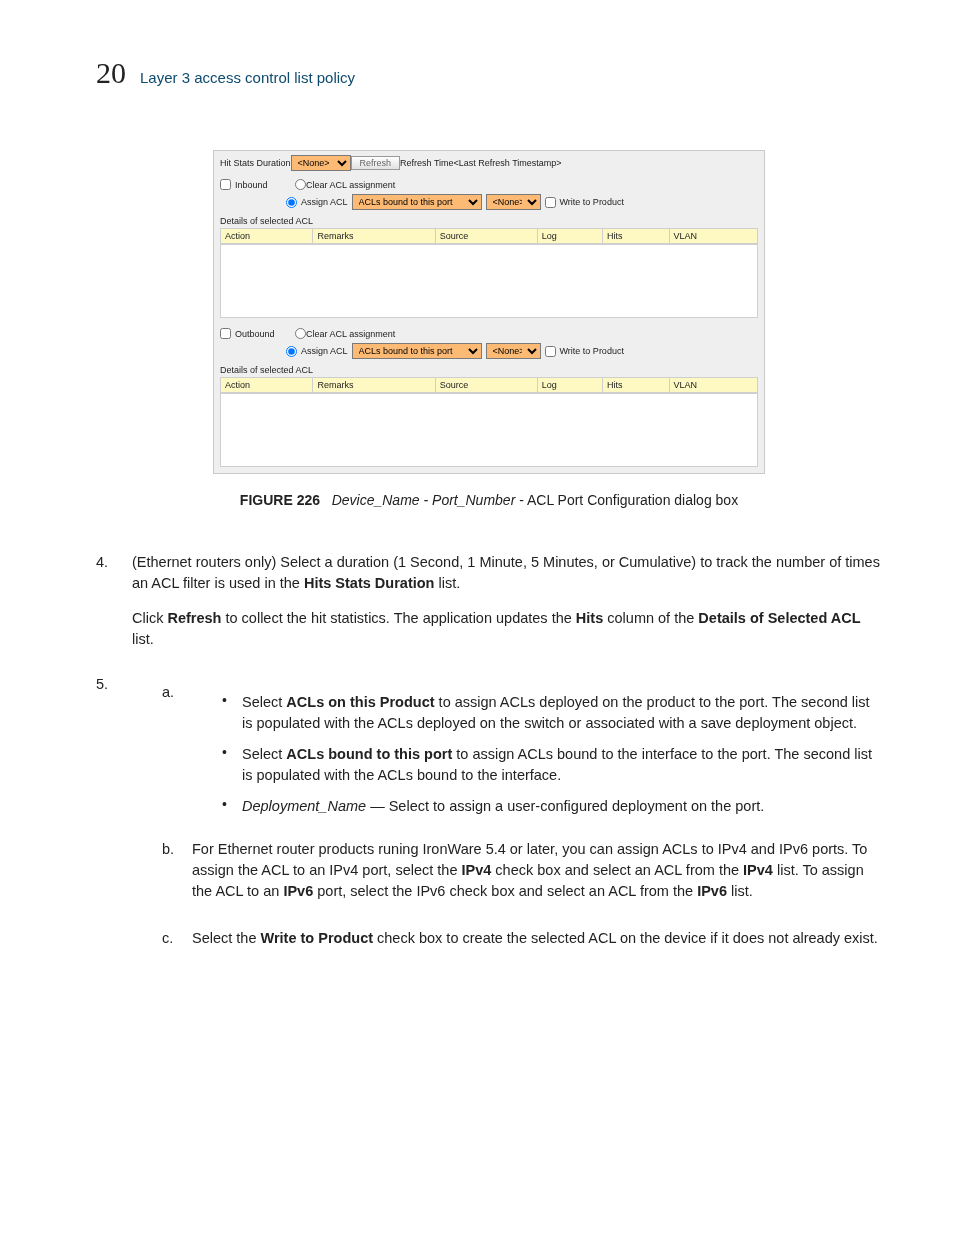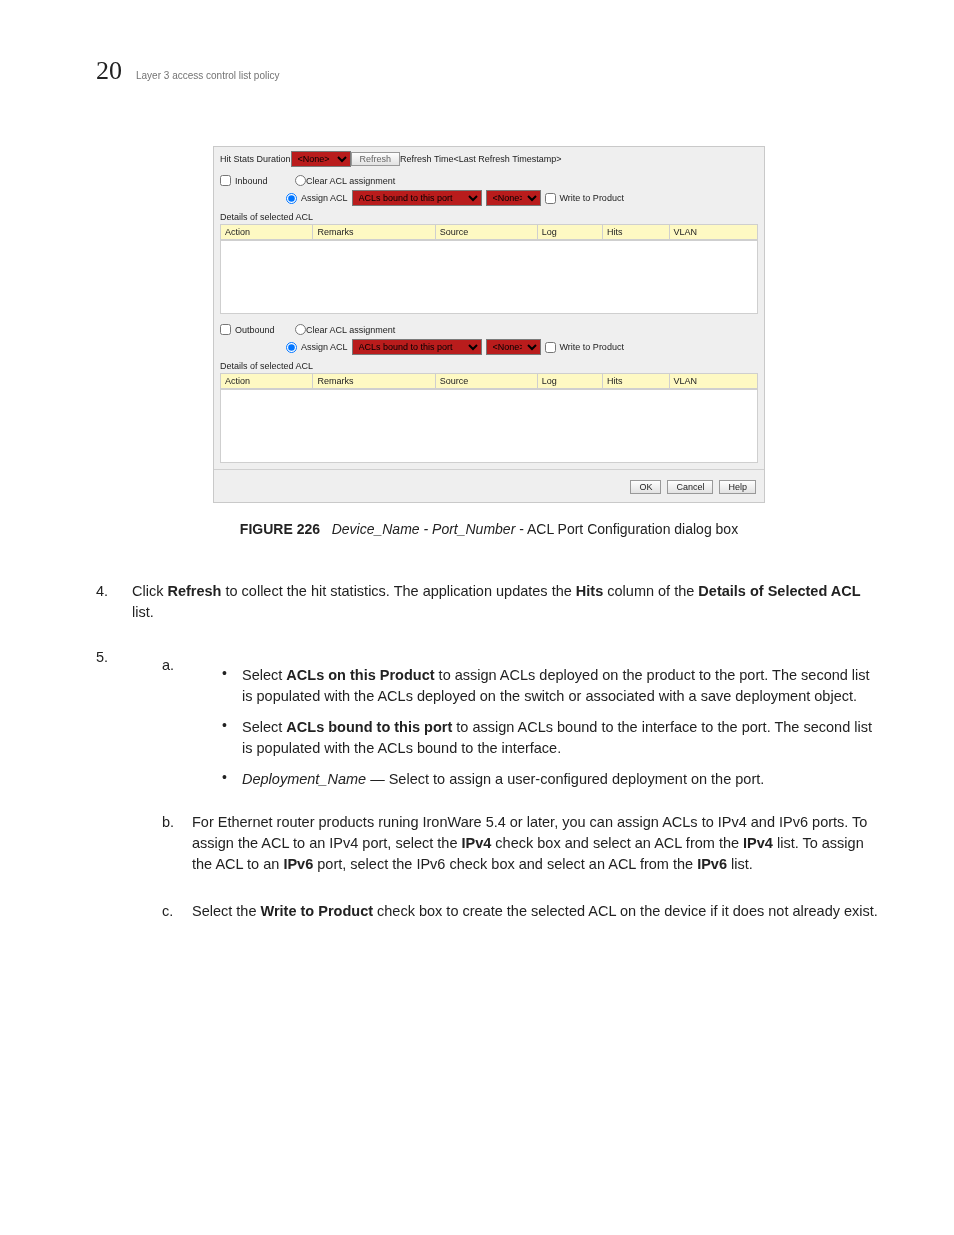--- a/index.html
+++ b/index.html
@@ -17,46 +17,46 @@
     box-sizing: border-box;
     position: relative;
   }
   .header-line {
     display: flex;
     align-items: baseline;
     gap: 14px;
     margin-bottom: 60px;
   }
   .chapter-number {
-    font-size: 26px;
+    font-size: 30px;
     font-weight: normal;
     font-family: "Times New Roman", serif;
   }
   .header-title {
-    font-size: 10px;
-    color: #737373;
+    font-size: 15px;
+    color: #0c4a6e;
   }
   
   .figure-wrap {
     width: 550px;
     margin: 0 auto 18px auto;
     border: 1px solid #c9c9c9;
     background: #efefef;
     font-family: Tahoma, Verdana, sans-serif;
     font-size: 9px;
     color: #222;
   }
   .fig-row {
     padding: 4px 6px;
     display: flex;
     align-items: center;
   }
   .fig-select {
     border: 1px solid #7a7a7a;
-    background: #b91c1c;
+    background: #fdba74;
     font-size: 9px;
     height: 16px;
     box-sizing: border-box;
     padding: 0 2px;
   }
   .fig-button {
     border: 1px solid #999;
     background: linear-gradient(#fefefe,#e2e2e2);
     font-size: 9px;
     padding: 1px 8px;
@@ -247,37 +247,35 @@
         <th>Remarks</th>
         <th>Source</th>
         <th>Log</th>
         <th>Hits</th>
         <th>VLAN</th>
       </tr>
     </tbody>
       </table>
     <div class="fig-table-area"></div>
 
-    <div class="button-row">
-      <button class="fig-button active">OK</button>
-      <button class="fig-button active">Cancel</button>
-      <button class="fig-button active">Help</button>
-    </div>
   </div>
 
   <div class="caption">
     <span class="figlabel">FIGURE 226</span>&nbsp;&nbsp;
     <span class="italic">Device_Name - Port_Number</span><span> - ACL Port Configuration dialog box</span>
   </div>
 
   <div class="content">
     <ol class="num">
       <li>
         <span class="marker">4.</span>
         <div>
+          <p>
+            <span>(Ethernet routers only) Select a duration (1 Second, 1 Minute, 5 Minutes, or Cumulative) to track the number of times an ACL filter is used in the </span><span class="bold">Hits Stats Duration</span><span> list.</span>
+          </p>
           <p>
             <span>Click </span><span class="bold">Refresh</span><span> to collect the hit statistics. The application updates the </span><span class="bold">Hits</span><span> column of the </span><span class="bold">Details of Selected ACL</span><span> list.</span>
           </p>
         </div>
       </li>
       <li>
         <span class="marker">5.</span>
         <div>
           <ol class="alpha">
             <li>

